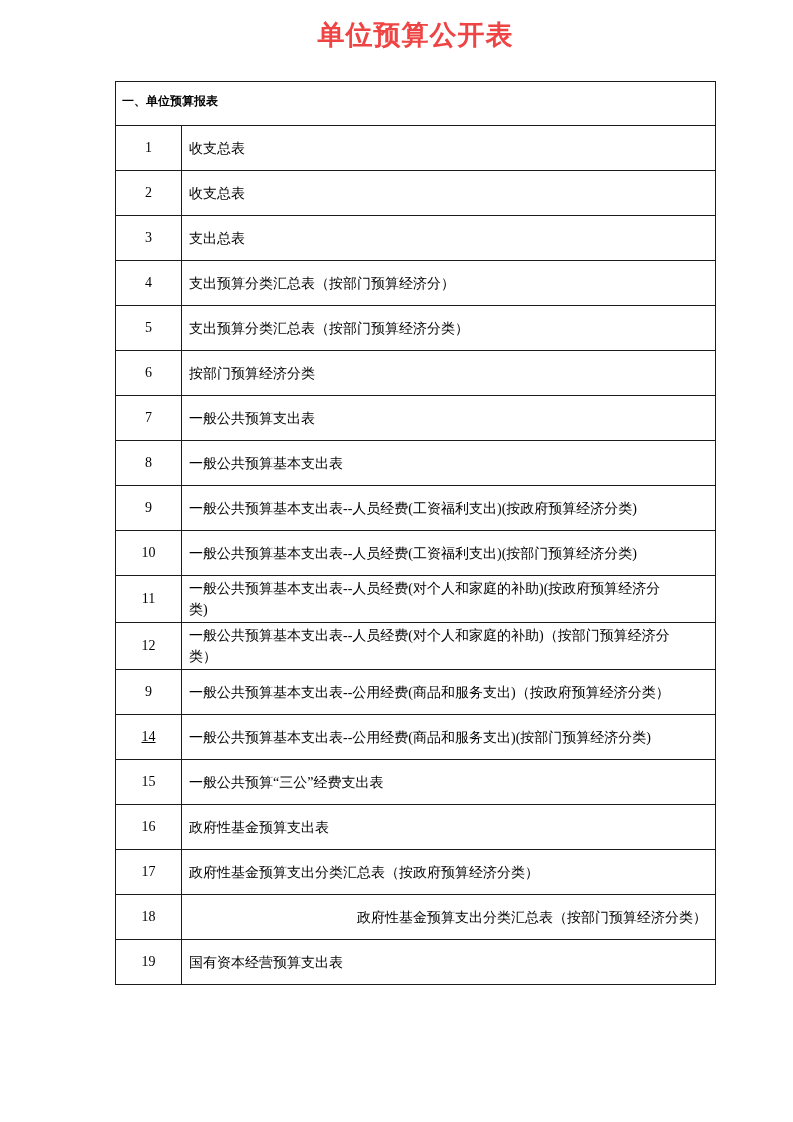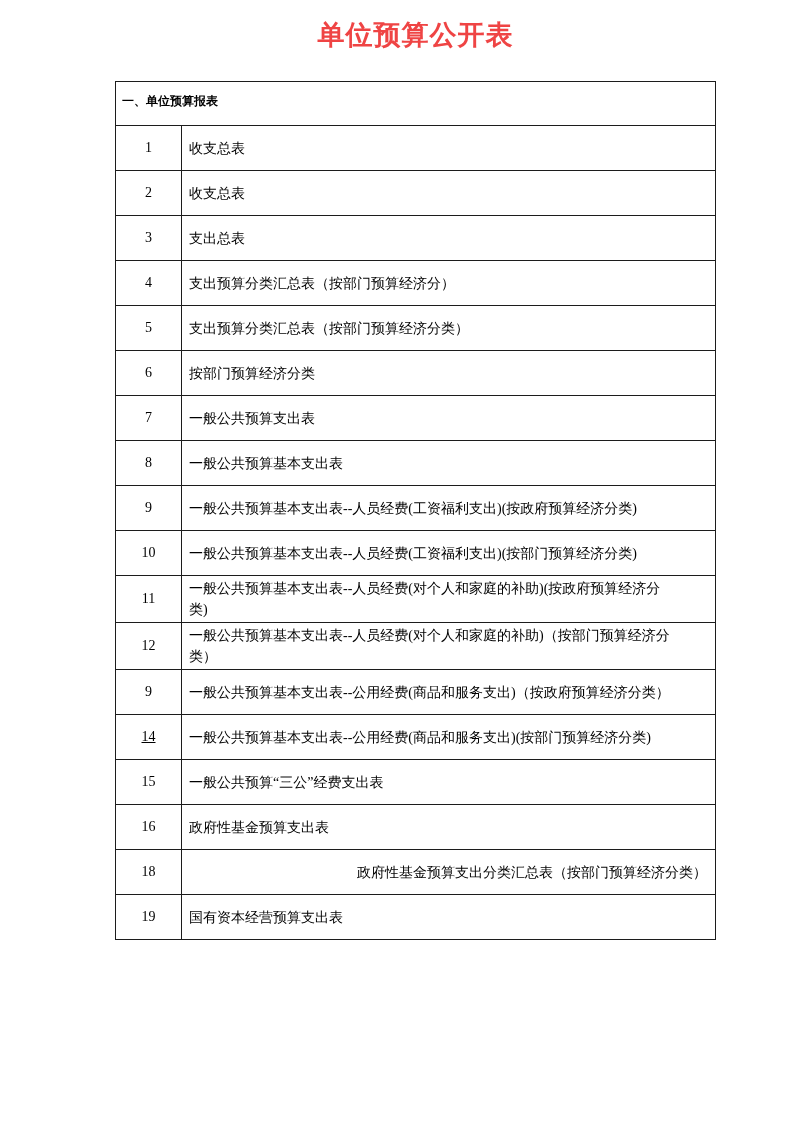--- a/index.html
+++ b/index.html
@@ -156,20 +156,24 @@
     <tr class="data-row">
       <td class="num-cell" style="border-color: rgb(28, 28, 28);">15</td>
       <td class="desc-cell" style="border-color: rgb(28, 28, 28);">一般公共预算“三公”经费支出表</td>
     </tr>
 
     <tr class="data-row">
       <td class="num-cell" style="border-color: rgb(28, 28, 28);">16</td>
       <td class="desc-cell" style="border-color: rgb(28, 28, 28);">政府性基金预算支出表</td>
     </tr>
 
+    <tr class="data-row">
+      <td class="num-cell" style="border-color: rgb(28, 28, 28);">17</td>
+      <td class="desc-cell" style="border-color: rgb(28, 28, 28);">政府性基金预算支出分类汇总表（按政府预算经济分类）</td>
+    </tr>
 
     <tr class="data-row">
       <td class="num-cell" style="border-color: rgb(28, 28, 28);">18</td>
       <td class="desc-cell" style="border-color: rgb(28, 28, 28); text-align: right;">政府性基金预算支出分类汇总表（按部门预算经济分类）</td>
     </tr>
 
     <tr class="data-row">
       <td class="num-cell" style="border-color: rgb(28, 28, 28);">19</td>
       <td class="desc-cell" style="border-color: rgb(28, 28, 28);">国有资本经营预算支出表</td>
     </tr>

